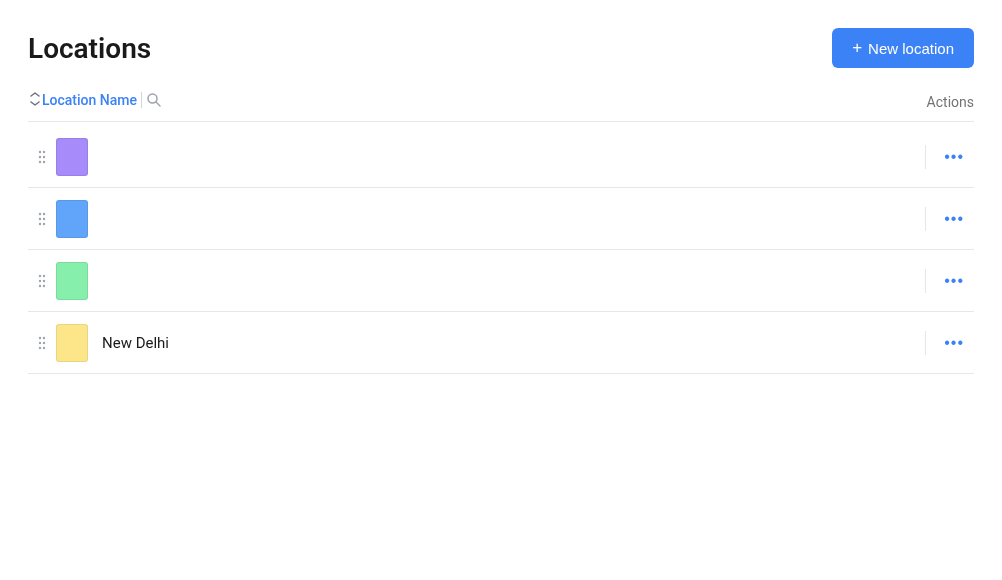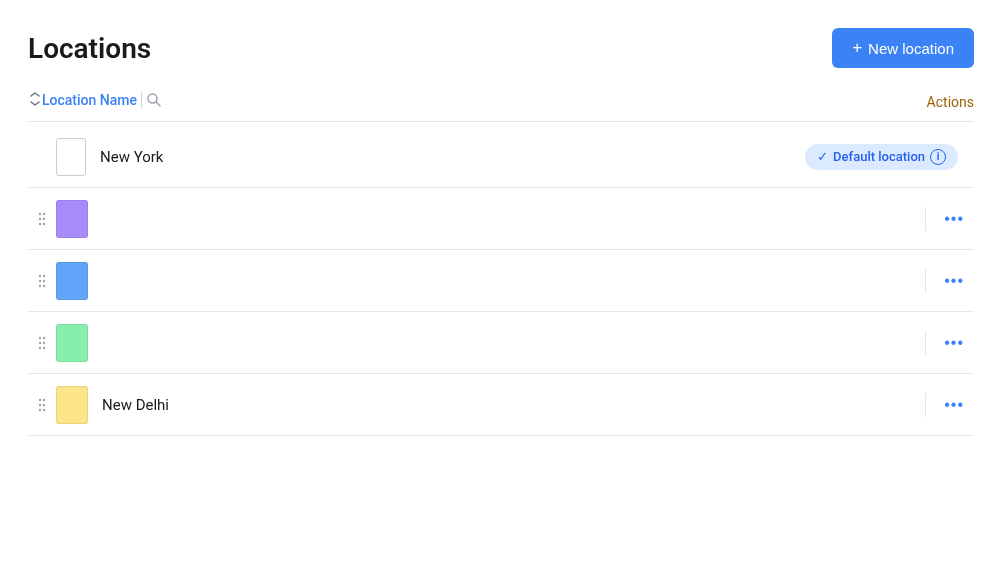--- a/index.html
+++ b/index.html
@@ -69,21 +69,21 @@
       background: #d1d5db;
       margin: 0 4px;
     }
     .search-icon {
       color: #9ca3af;
       cursor: pointer;
       font-size: 14px;
     }
     .actions-label {
       font-size: 14px;
-      color: #a16207;
+      color: #737373;
       text-align: center;
     }
     .location-list {
       list-style: none;
     }
     .location-row {
       display: flex;
       align-items: center;
       border-bottom: 1px solid #e5e7eb;
       padding: 0 0;
@@ -209,32 +209,20 @@
         <svg width="16" height="16" viewBox="0 0 16 16" fill="none">
           <circle cx="6.5" cy="6.5" r="4.5" stroke="#9ca3af" stroke-width="1.5"></circle>
           <line x1="10" y1="10" x2="14" y2="14" stroke="#9ca3af" stroke-width="1.5" stroke-linecap="round"></line>
         </svg>
       </span>
     </div>
     <span class="actions-label">Actions</span>
   </div>
 
   <ul class="location-list" id="location-list">
-  <li class="location-row">
-        <div class="drag-handle-hidden"></div>
-        <div class="location-icon-outline"></div>
-        <span class="location-name">New York</span>
-        <div class="row-actions">
-          <div class="default-badge">
-      <span class="check">✓</span>
-      <span>Default location</span>
-      <span class="info-icon">i</span>
-    </div>
-        </div>
-      </li>
       <li class="location-row">
         <div class="drag-handle">
           <svg width="10" height="16" viewBox="0 0 10 16">
             <circle cx="3" cy="3" r="1.2" fill="#9ca3af"></circle>
             <circle cx="7" cy="3" r="1.2" fill="#9ca3af"></circle>
             <circle cx="3" cy="8" r="1.2" fill="#9ca3af"></circle>
             <circle cx="7" cy="8" r="1.2" fill="#9ca3af"></circle>
             <circle cx="3" cy="13" r="1.2" fill="#9ca3af"></circle>
             <circle cx="7" cy="13" r="1.2" fill="#9ca3af"></circle>
           </svg>

